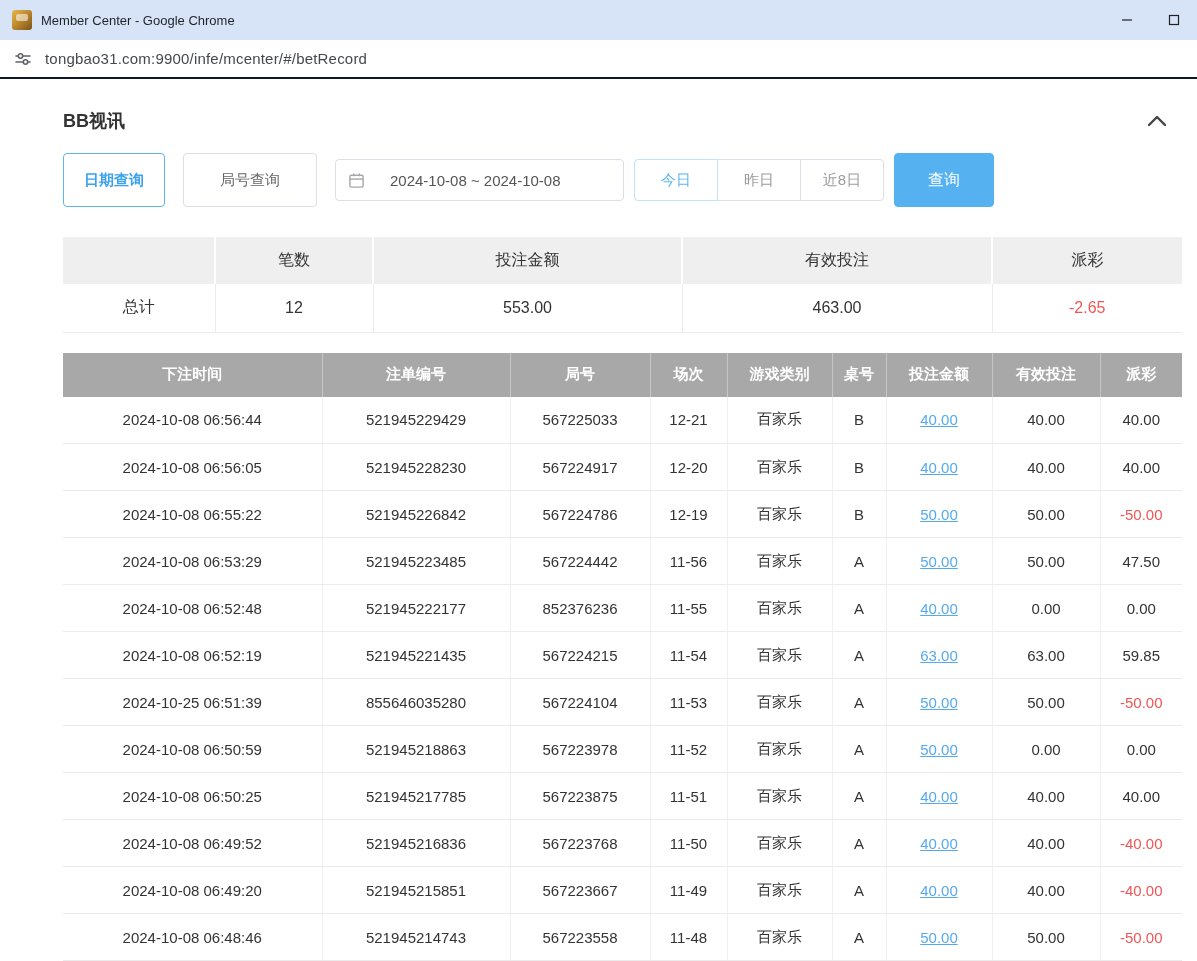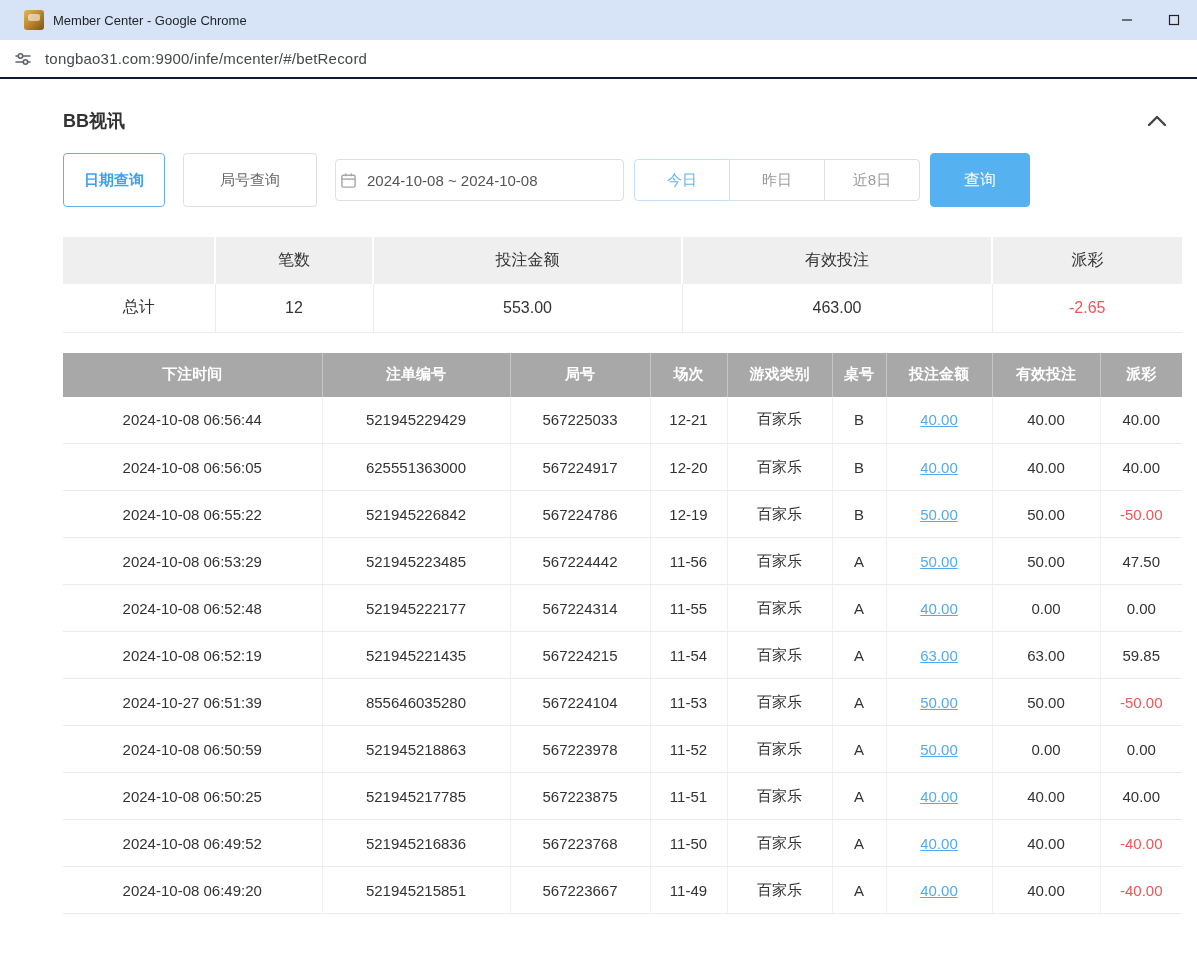--- a/index.html
+++ b/index.html
@@ -8,21 +8,21 @@
     --negative:#f25555;
     --table-header:#a8a8a8;
     --titlebar:#d7e3f6;
   }
   *{box-sizing:border-box;margin:0;padding:0;}
   html,body{background:#fff;}
   body{font-family:"Liberation Sans","DejaVu Sans",sans-serif;color:#333;}
   .screen{width:1197px;height:961px;overflow:hidden;background:#fff;position:relative;}
 
   
-  .titlebar{height:40px;background:var(--titlebar);display:flex;align-items:center;padding-left:24px;}
+  .titlebar{height:40px;background:var(--titlebar);display:flex;align-items:center;padding-left:12px;}
   .favicon{width:20px;height:20px;border-radius:3px;background:linear-gradient(135deg,#e8b84b 0%,#b5802a 55%,#7a5418 100%);display:inline-block;position:relative;flex:0 0 auto;}
   .favicon:after{content:"";position:absolute;left:4px;top:4px;width:12px;height:7px;border-radius:2px;background:rgba(255,255,255,.55);}
   .win-title{font-size:13px;color:#1f2328;margin-left:9px;white-space:nowrap;}
   .win-controls{margin-left:auto;display:flex;height:100%;}
   .win-btn{width:47px;height:100%;display:flex;align-items:center;justify-content:center;cursor:pointer;color:#222;}
   .win-btn svg{display:block;}
 
   
   .urlbar{height:39px;background:#fff;border-bottom:2px solid #0f172a;display:flex;align-items:center;padding-left:13px;}
   .urlbar .tune{width:20px;height:20px;display:flex;align-items:center;justify-content:center;cursor:pointer;}
@@ -32,25 +32,25 @@
   .content{padding:30px 15px 0 63px;}
   .panel-head{display:flex;align-items:center;justify-content:space-between;padding-right:12px;}
   .panel-title{font-size:18px;font-weight:bold;color:#333;}
   .chevron{cursor:pointer;display:inline-flex;padding:2px;}
 
   
   .filter-row{display:flex;align-items:center;margin-top:20px;}
   .btn{height:54px;background:#fff;border-radius:4px;font-size:15px;cursor:pointer;font-family:Liberation Sans, sans-serif;}
   .tab-blue{border:1px solid #5fb4ef;color:#3ba2ed;font-weight:bold;padding:0 20px;}
   .tab-gray{border:1px solid #dcdfe6;color:#666;padding:0 36px;margin-left:18px;}
-  .date-box{height:42px;width:289px;border:1px solid #dcdfe6;border-radius:4px;display:flex;align-items:center;padding:0 4px;margin-left:18px;cursor:pointer;background:#fff;}
+  .date-box{height:42px;width:289px;border:1px solid #dcdfe6;border-radius:4px;display:flex;align-items:center;padding:0 12px;margin-left:18px;cursor:pointer;background:#fff;gap:15px;}
   .date-box .cal{display:inline-flex;margin-right:10px;}
   .date-value{font-size:15px;color:#555;}
   .quick-group{display:flex;margin-left:10px;}
-  .quick{height:42px;width:96px;background:#fff;border:1px solid #dcdfe6;color:#9b9b9b;font-size:15px;cursor:pointer;margin-left:-1px;font-family:inherit;position:relative;}
+  .quick{height:42px;width:84px;background:#fff;border:1px solid #dcdfe6;color:#9b9b9b;font-size:15px;cursor:pointer;margin-left:-1px;font-family:inherit;position:relative;}
   .quick:first-child{border-radius:4px 0 0 4px;margin-left:0;}
   .quick:last-child{border-radius:0 4px 4px 0;text-align:center;}
   .quick.active{color:#5db6f1;border-color:#bfe3fa;z-index:1;}
   .search{margin-left:10px;width:100px;background:var(--accent);border:1px solid var(--accent);color:#fff;font-size:16px;}
 
   
   table{border-collapse:collapse;table-layout:fixed;}
   .summary{width:1119px;margin-top:30px;font-size:16px;}
   .summary th{height:47px;background:#efefef;font-weight:normal;color:#333;border-right:2px solid #fff;text-align:center;}
   .summary th:last-child{border-right:none;}
@@ -198,21 +198,21 @@
             <td>567225033</td>
             <td>12-21</td>
             <td>百家乐</td>
             <td>B</td>
             <td><a class="link" href="#">40.00</a></td>
             <td>40.00</td>
             <td>40.00</td>
           </tr>
           <tr>
             <td>2024-10-08 06:56:05</td>
-            <td>625551363000</td>
+            <td>521945228230</td>
             <td>567224917</td>
             <td>12-20</td>
             <td>百家乐</td>
             <td>B</td>
             <td><a class="link" href="#">40.00</a></td>
             <td>40.00</td>
             <td>40.00</td>
           </tr>
           <tr>
             <td>2024-10-08 06:55:22</td>
@@ -232,41 +232,41 @@
             <td>11-56</td>
             <td>百家乐</td>
             <td>A</td>
             <td><a class="link" href="#">50.00</a></td>
             <td>50.00</td>
             <td>47.50</td>
           </tr>
           <tr>
             <td>2024-10-08 06:52:48</td>
             <td>521945222177</td>
-            <td>567224314</td>
+            <td>852376236</td>
             <td>11-55</td>
             <td>百家乐</td>
             <td>A</td>
             <td><a class="link" href="#">40.00</a></td>
             <td>0.00</td>
             <td>0.00</td>
           </tr>
           <tr>
             <td>2024-10-08 06:52:19</td>
             <td>521945221435</td>
             <td>567224215</td>
             <td>11-54</td>
             <td>百家乐</td>
             <td>A</td>
             <td><a class="link" href="#">63.00</a></td>
             <td>63.00</td>
             <td>59.85</td>
           </tr>
           <tr>
-            <td>2024-10-27 06:51:39</td>
+            <td>2024-10-25 06:51:39</td>
             <td>855646035280</td>
             <td>567224104</td>
             <td>11-53</td>
             <td>百家乐</td>
             <td>A</td>
             <td><a class="link" href="#">50.00</a></td>
             <td>50.00</td>
             <td class="neg">-50.00</td>
           </tr>
           <tr>
@@ -306,17 +306,28 @@
             <td>2024-10-08 06:49:20</td>
             <td>521945215851</td>
             <td>567223667</td>
             <td>11-49</td>
             <td>百家乐</td>
             <td>A</td>
             <td><a class="link" href="#">40.00</a></td>
             <td>40.00</td>
             <td class="neg">-40.00</td>
           </tr>
+          <tr>
+            <td>2024-10-08 06:48:46</td>
+            <td>521945214743</td>
+            <td>567223558</td>
+            <td>11-48</td>
+            <td>百家乐</td>
+            <td>A</td>
+            <td><a class="link" href="#">50.00</a></td>
+            <td>50.00</td>
+            <td class="neg">-50.00</td>
+          </tr>
         </tbody>
     </table>
 
   </div>
 </div>
 
 </body></html>

